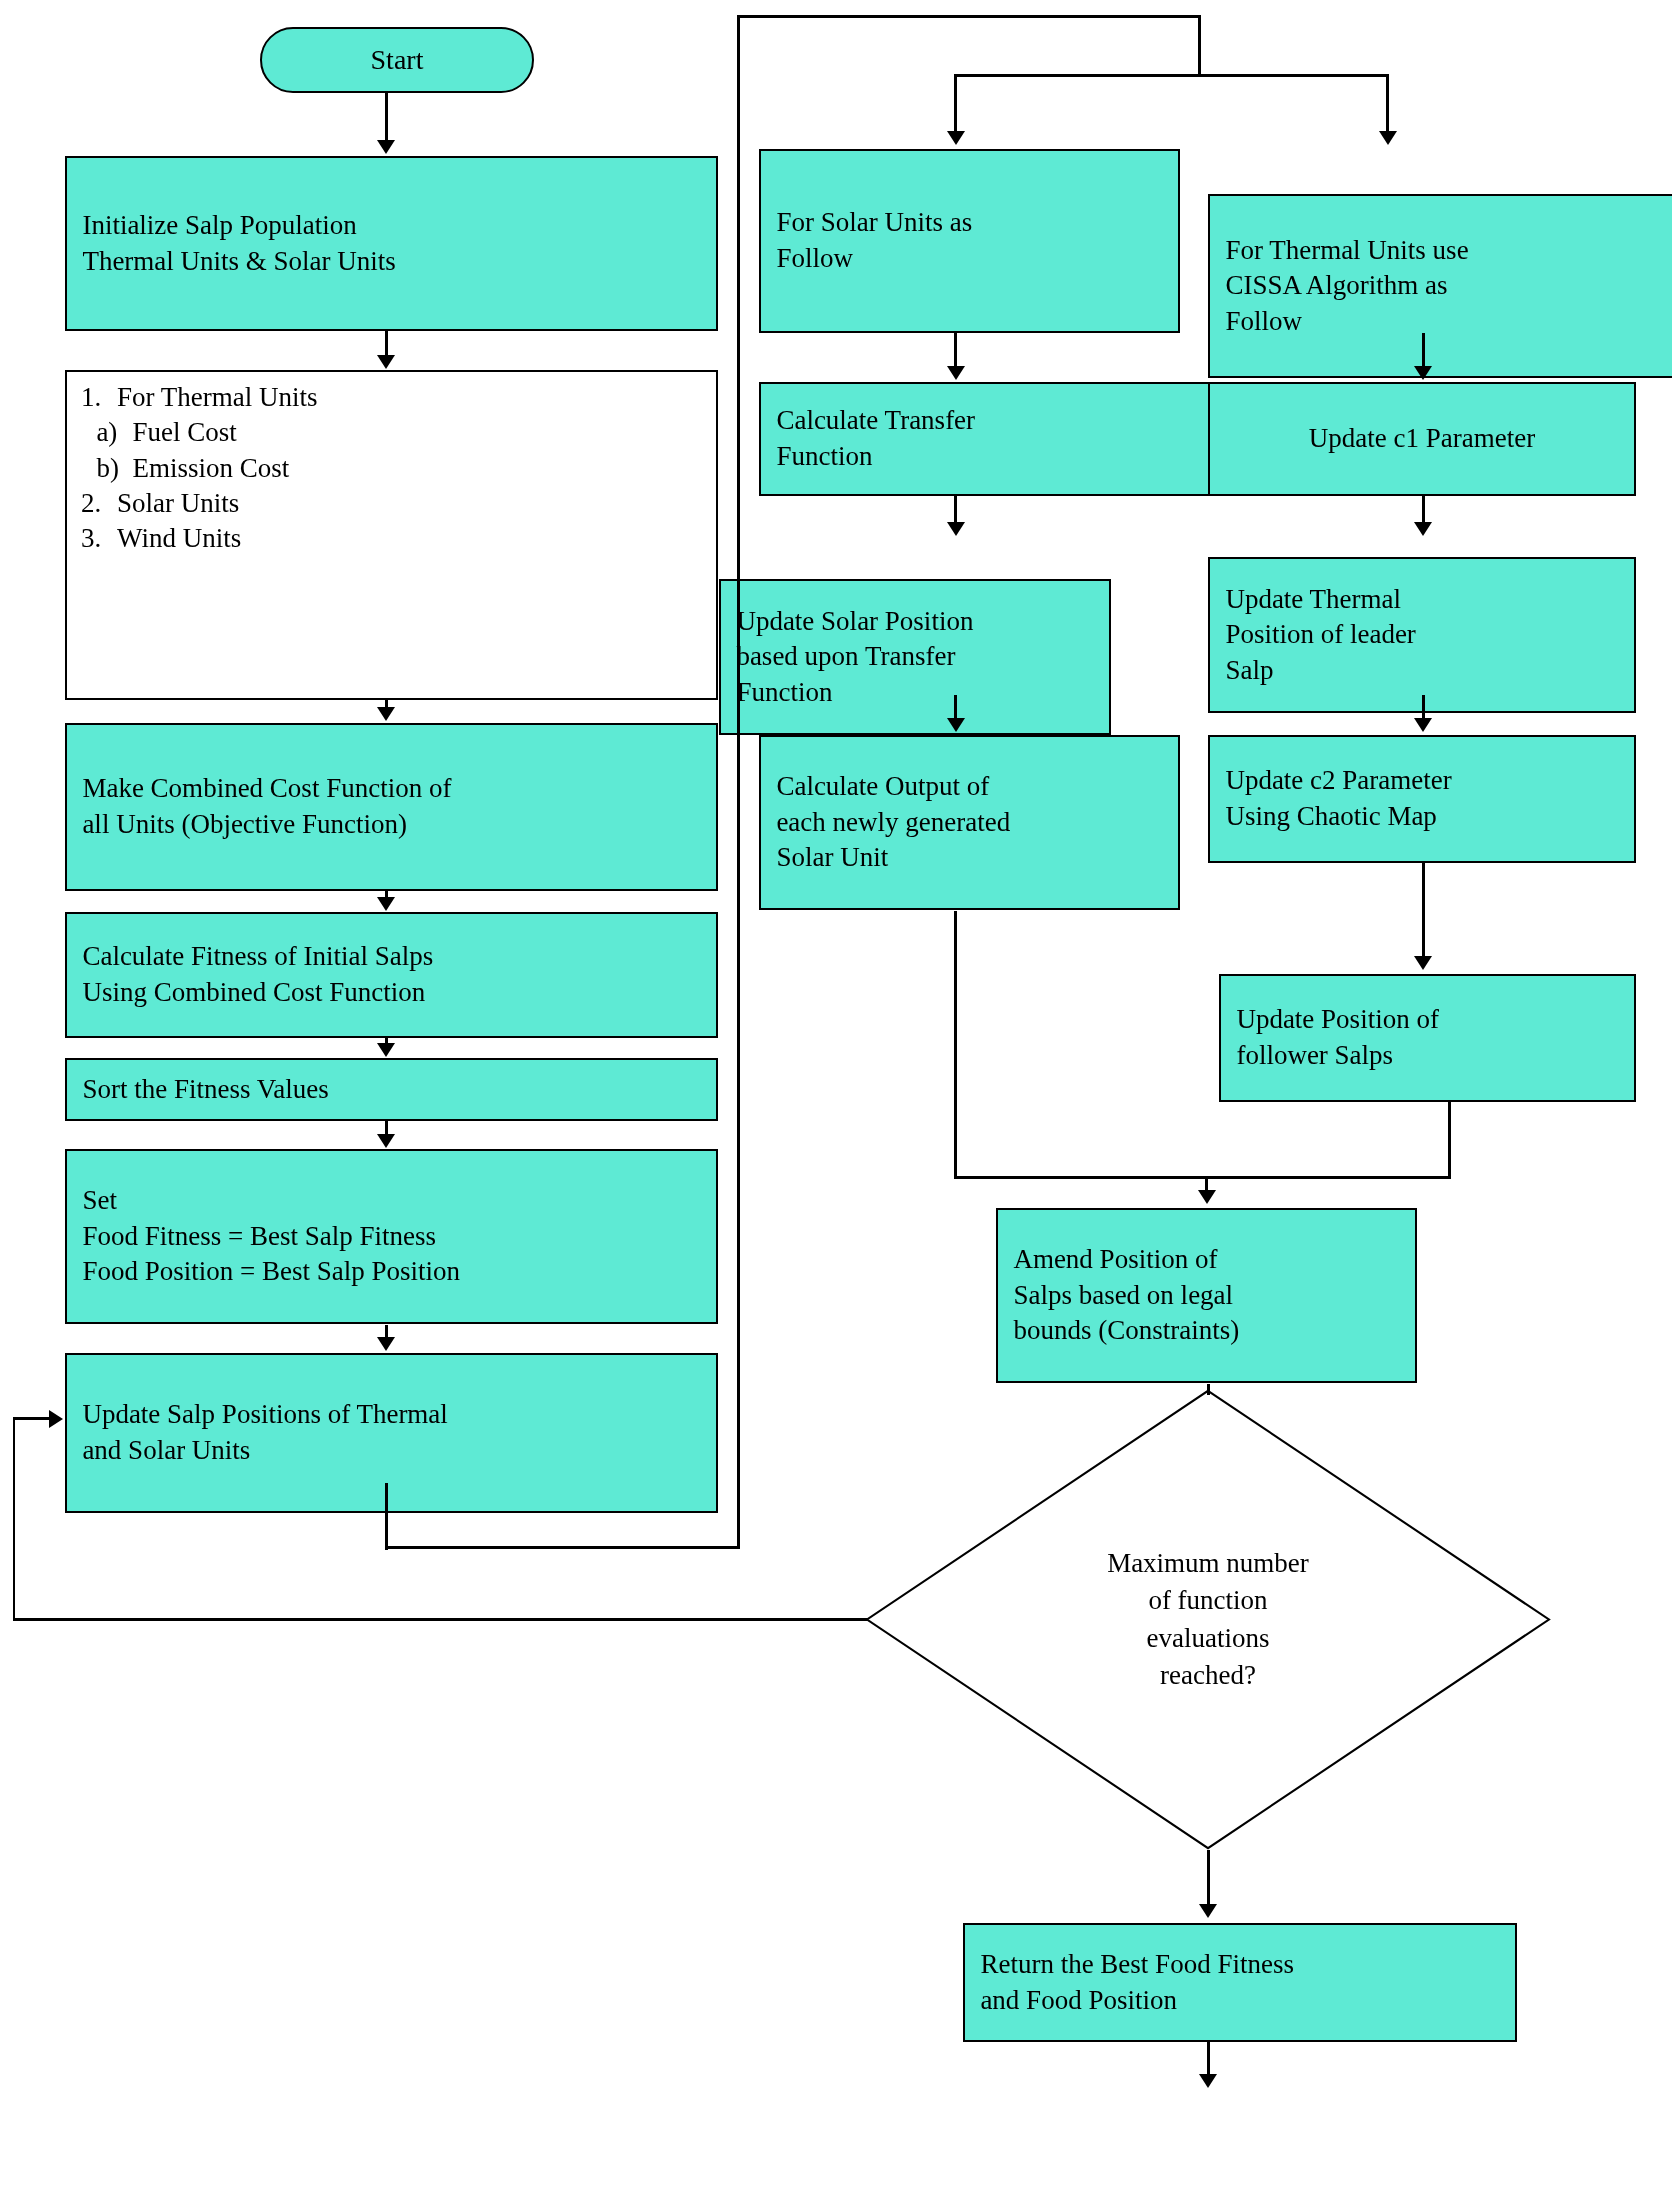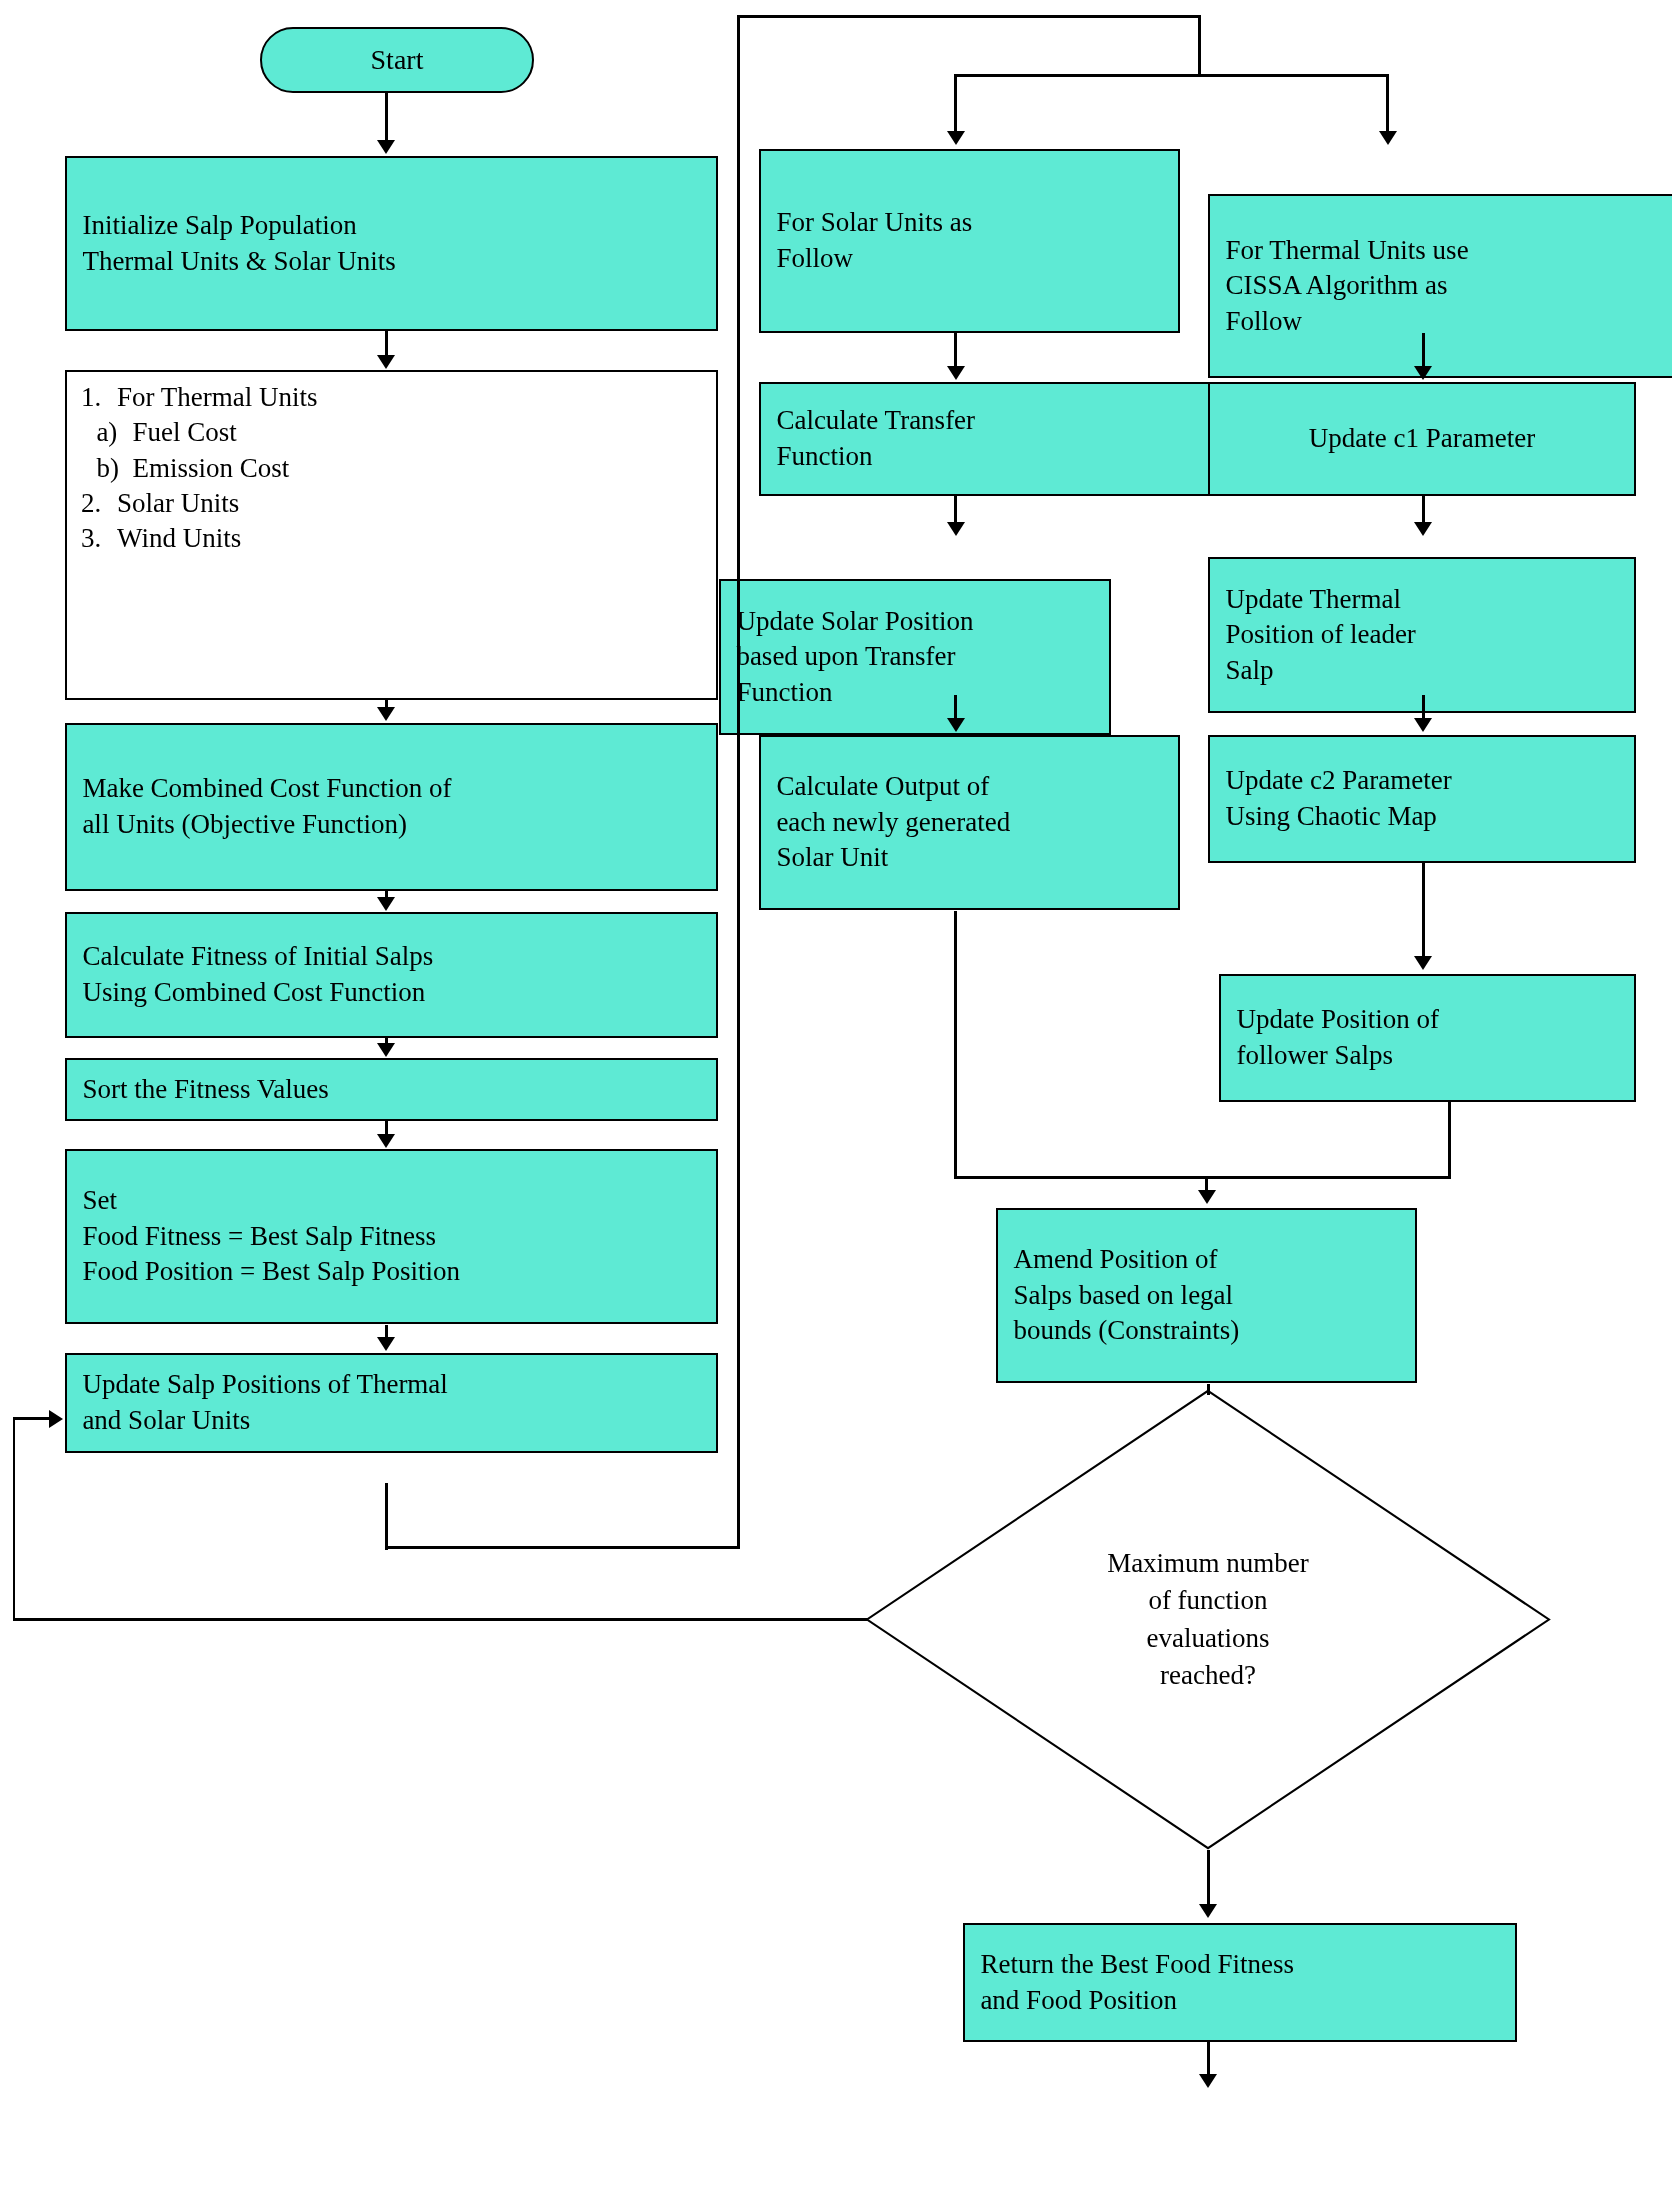--- a/index.html
+++ b/index.html
@@ -145,21 +145,21 @@
 
   <div class="node vcenter" style="left:65px; top:912px; width:653px; height:126px;">Calculate Fitness of Initial Salps
 Using Combined Cost Function</div>
 
   <div class="node vcenter" style="left:65px; top:1058px; width:653px; height:63px;">Sort the Fitness Values</div>
 
   <div class="node vcenter" style="left:65px; top:1149px; width:653px; height:175px;">Set
 Food Fitness = Best Salp Fitness
 Food Position = Best Salp Position</div>
 
-  <div class="node vcenter" style="left:65px; top:1353px; width:653px; height:100px;">Update Salp Positions of Thermal
+  <div class="node vcenter" style="left:65px; top:1353px; width:653px; height:160px;">Update Salp Positions of Thermal
 and Solar Units</div>
 
   <div class="node vcenter" style="left:759px; top:149px; width:421px; height:184px;">For Solar Units as
 Follow</div>
 
   <div class="node vcenter" style="left:759px; top:382px; width:455px; height:114px;">Calculate Transfer
 Function</div>
 
   <div class="node vcenter" style="left:719px; top:539px; width:392px; height:156px;margin-top:40px;">Update Solar Position
 based upon Transfer

